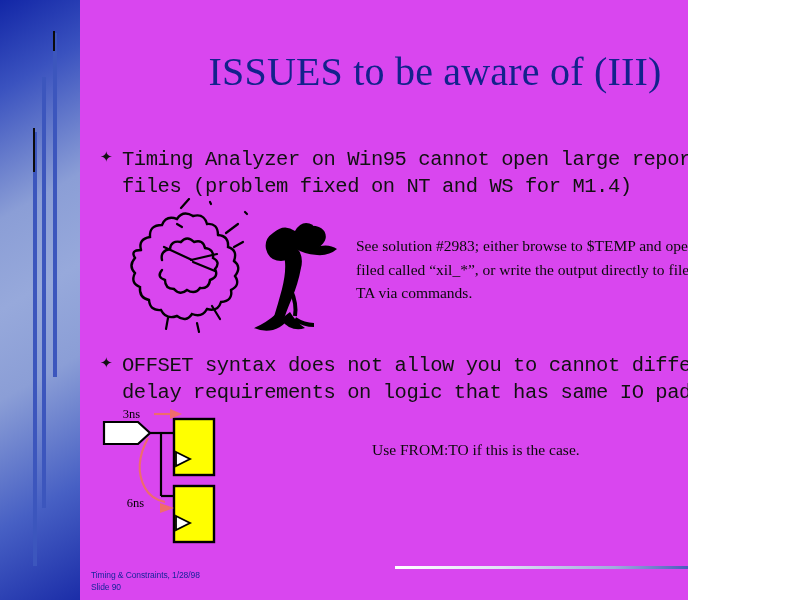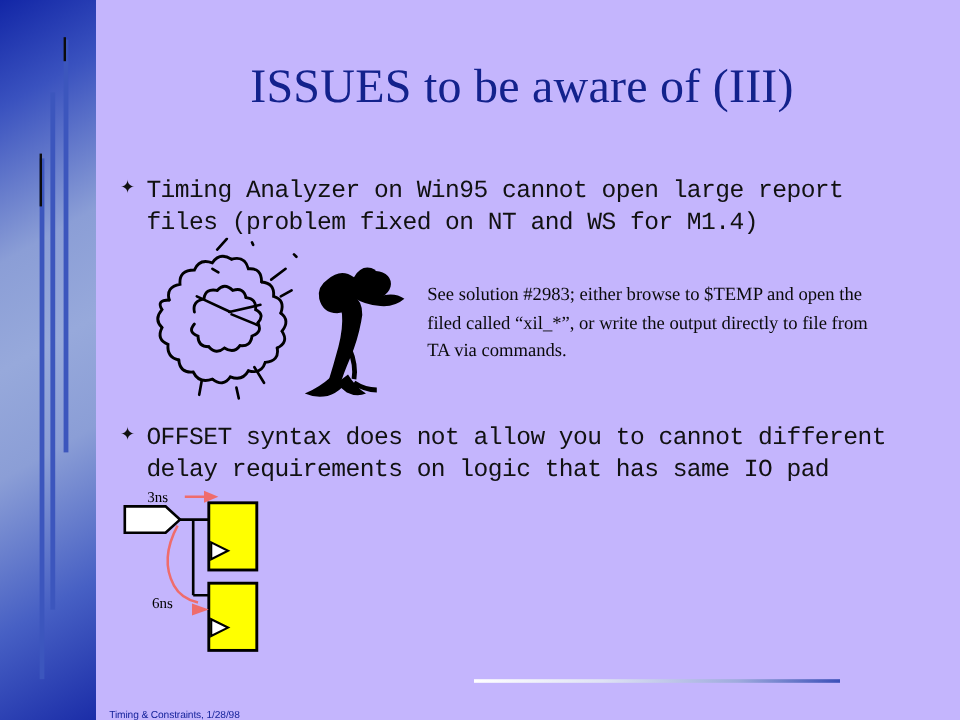--- a/index.html
+++ b/index.html
@@ -2,23 +2,23 @@
 <html><head>
 <meta charset="utf-8">
 <style>
   html, body {
     margin: 0;
     padding: 0;
     background: #ffffff;
   }
   #slide {
     position: relative;
-    width: 800px;
+    width: 688px;
     height: 600px;
-    background: #c4b5fd;
+    background: #d946ef;
     overflow: hidden;
     font-family: "Liberation Sans", sans-serif;
   }
 
   
   #sidebar {
     position: absolute;
     left: 0; top: 0;
     width: 80px; height: 600px;
     background: linear-gradient(150deg,
@@ -117,21 +117,21 @@
   }
   #footer-text {
     position: absolute;
     left: 91px; top: 569px;
     font-family: "Liberation Sans", sans-serif;
     font-size: 8.5px;
     color: #17249b;
     line-height: 1.42;
     letter-spacing: -.1px;
   }
-  #footer-text div { white-space: nowrap; margin-top: 20px; }
+  #footer-text div { white-space: nowrap; }
 </style>
 </head>
 <body>
 
 <div id="slide">
 
   <div id="sidebar"></div>
   <div class="vline" id="vline-a"></div>
   <div class="vline" id="vline-b"></div>
   <div class="vline" id="vline-c"></div>
@@ -223,20 +223,21 @@
         <path d="M50 30 q-15 28 -3 50 q6 11 20 14"></path>
       </g>
       <path d="M72 1 L84 6 L72 11 Z" fill="#ef6c6c"></path>
       <path d="M62 95 L76 100 L62 105 Z" fill="#ef6c6c"></path>
 
       <text x="42" y="10" font-family="Liberation Serif, serif" font-size="12.5" fill="#000000" text-anchor="end">3ns</text>
       <text x="46" y="99" font-family="Liberation Serif, serif" font-size="12.5" fill="#000000" text-anchor="end">6ns</text>
     </svg>
   </div>
 
+  <div class="note" id="note-2">Use FROM:TO if this is the case.</div>
 
   <div id="footer-rule"></div>
   <div id="footer-text">
     <div>Timing &amp; Constraints, 1/28/98</div>
     <div>Slide 90</div>
   </div>
 
 </div>
 
 </body></html>

